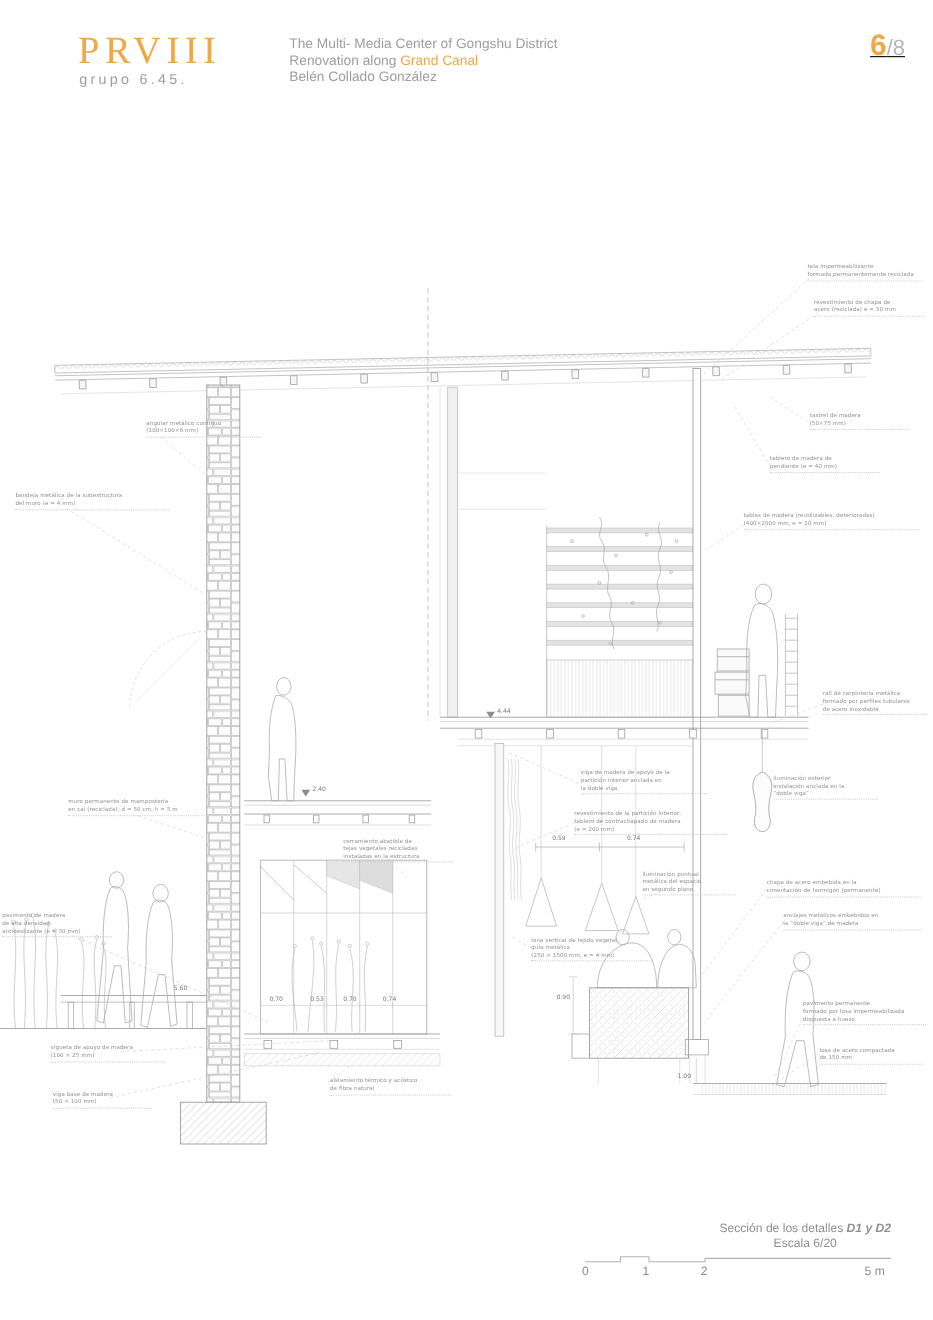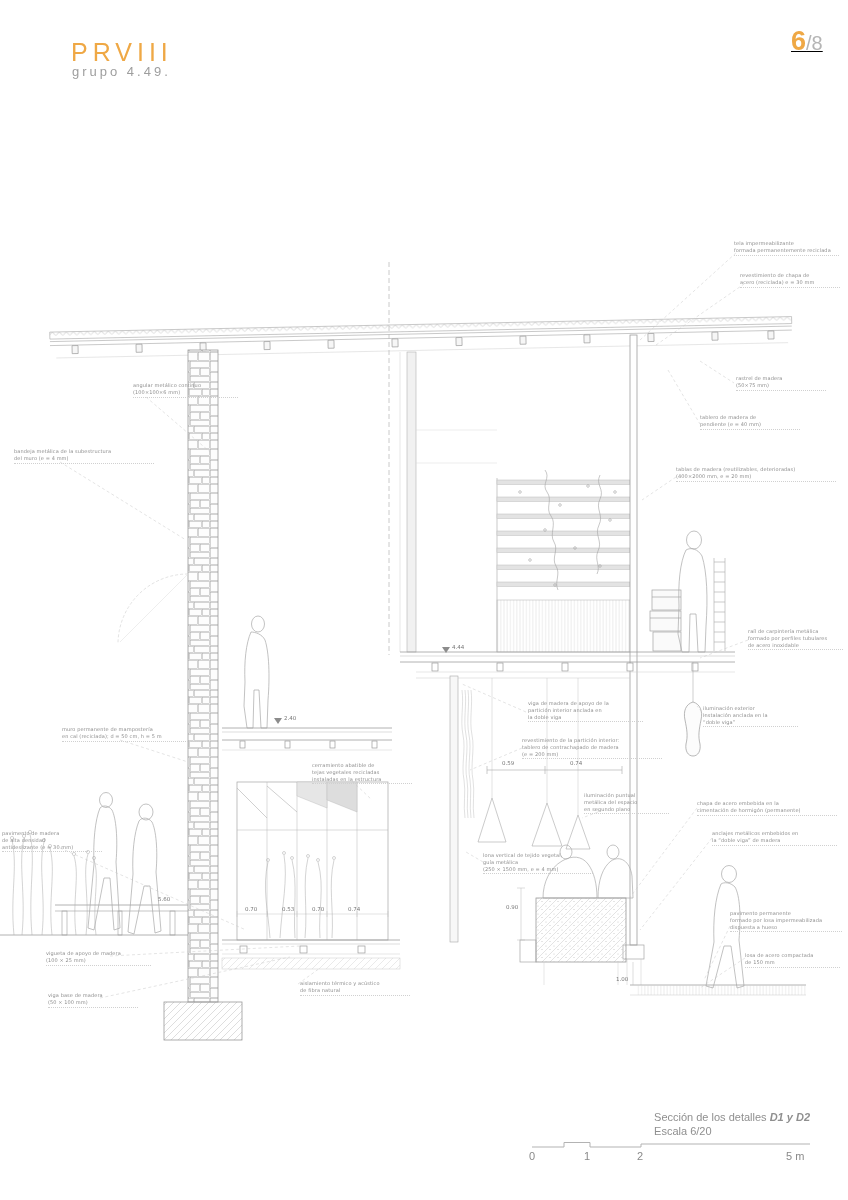--- a/index.html
+++ b/index.html
@@ -1,28 +1,28 @@
 <!DOCTYPE html>
 <html><head>
 <meta charset="utf-8">
 <style>
   html,body{margin:0;padding:0;background:#ffffff;}
   .page{position:relative;width:848px;height:1200px;background:#ffffff;overflow:hidden;
         font-family:"Liberation Sans",sans-serif;}
   
-  .logo{position:absolute;left:71px;top:38px;font-size:25px;font-weight:300;
-        letter-spacing:5px;color:#EFA845;}
+  .logo{position:absolute;left:71px;top:26px;font-size:35px;font-weight:300;
+        letter-spacing:5px;color:#EFA845;font-family:Liberation Serif, serif;}
   .group{position:absolute;left:72px;top:64px;font-size:13px;letter-spacing:3px;color:#9e9e9e;}
   .titlecol{position:absolute;left:263px;top:33px;font-size:12.5px;line-height:15px;color:#9e9e9e;}
   .accent{color:#EFA845;}
   .pageno{position:absolute;left:791px;top:26px;text-decoration:underline;}
   .pageno .num{font-size:27px;font-weight:bold;color:#EFA845;}
   .pageno .tot{font-size:20px;color:#b5b5b5;}
   
-  .caption{position:absolute;right:38px;top:1110px;text-align:left;font-size:11px;
+  .caption{position:absolute;right:38px;top:1110px;text-align:center;font-size:11px;
            color:#8f8f8f;line-height:14px;}
   .bi{font-weight:bold;font-style:italic;}
   
   .layer{position:absolute;left:0;top:0;width:848px;height:1200px;pointer-events:none;}
   .ann{position:absolute;font-family:"DejaVu Sans",sans-serif;font-size:5px;line-height:1.35;
        color:#8f8f8f;white-space:pre-line;letter-spacing:.1px;}
   .ann::after{content:"";display:block;border-bottom:1px dotted #d0d0d0;margin-top:1px;}
   .dim{position:absolute;font-family:"DejaVu Sans",sans-serif;font-size:5.5px;color:#787878;}
   .tick{position:absolute;font-size:11px;color:#8a8a8a;}
   svg{position:absolute;left:0;top:0;}
@@ -418,21 +418,26 @@
       <div class="dim" style="left: 506px; top: 904px;">0.90</div>
       <div class="dim" style="left: 616px; top: 976px;">1.00</div>
       <div class="dim" style="left: 158px; top: 896px;">5.60</div>
       <div class="tick" style="left: 529px; top: 1150px;">0</div>
       <div class="tick" style="left: 584px; top: 1150px;">1</div>
       <div class="tick" style="left: 637px; top: 1150px;">2</div>
       <div class="tick" style="left: 786px; top: 1150px;">5 m</div>
     </div>
 
   <div class="logo">PRVIII</div>
-  <div class="group">grupo 4.49.</div>
+  <div class="group">grupo 6.45.</div>
+  <div class="titlecol">
+    <div>The Multi- Media Center of Gongshu District</div>
+    <div><span>Renovation along </span><span class="accent">Grand Canal</span></div>
+    <div>Belén Collado González</div>
+  </div>
   <div class="pageno"><span class="num">6</span><span class="tot">/8</span></div>
 
   <div class="caption">
     <div><span>Sección de los detalles </span><span class="bi">D1 y D2</span></div>
     <div>Escala 6/20</div>
   </div>
 
 </div>
 
 </body></html>

